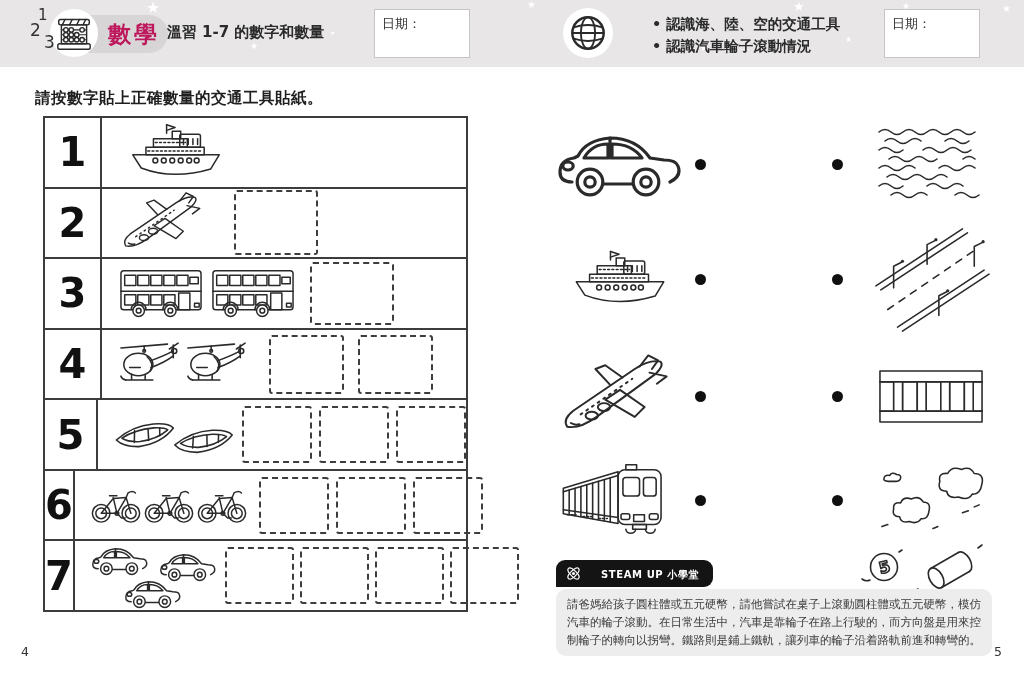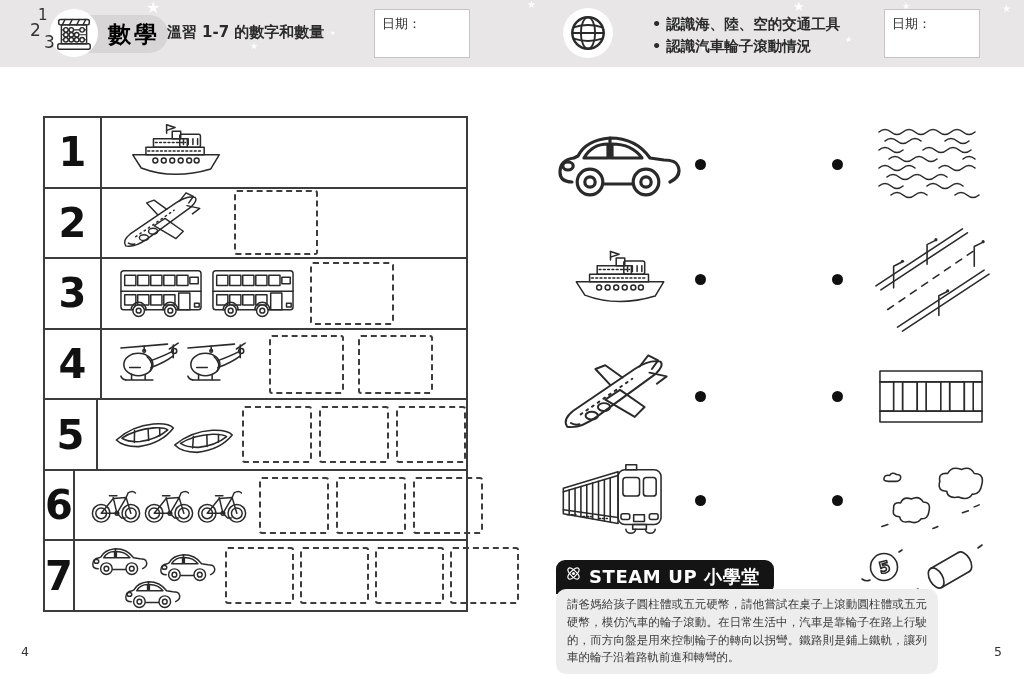--- a/index.html
+++ b/index.html
@@ -8,21 +8,21 @@
   .sheet{position:relative;width:1024px;height:679px;background:#fff;overflow:hidden}
   svg{display:block}
   .la *{stroke:#2a2a2a;fill:none;stroke-width:1.6;stroke-linecap:round;stroke-linejoin:round}
   .la .fw{fill:#fff}
   .la .fd{fill:#2a2a2a;stroke:none}
   
   .band{position:absolute;left:0;top:0;width:1024px;height:67px;background:#e8e6e7}
   .st{position:absolute;color:#fff;line-height:1;user-select:none}
   .badge-circle{position:absolute;width:48px;height:48px;background:#fff;border-radius:50%;display:flex;align-items:center;justify-content:center;z-index:2}
   .badge-pill{position:absolute;height:38px;background:#d8d5d6;border-radius:20px;display:flex;align-items:center;z-index:1}
-  .badge-label{font-weight:bold;font-size:23px;letter-spacing:3px;color:#000000}
+  .badge-label{font-weight:bold;font-size:23px;letter-spacing:3px;color:#be185d}
   .digits{position:absolute;z-index:3;font-size:16px;color:#333;line-height:1}
   .digits span{position:absolute}
   .objective{position:absolute;font-size:14.5px;font-weight:bold;color:#2b2b2b;line-height:1.55}
   .datebox{position:absolute;width:96px;height:49px;background:#fff;border:1px solid #c7c4c5;font-size:13px;color:#333;padding:5px 7px}
   
   .instruction{position:absolute;font-size:15.5px;font-weight:bold;color:#1f1f1f;letter-spacing:.5px}
   .ttable{position:absolute;left:43px;top:116px;width:425px;height:496px;border:2px solid #3c3c3c;display:flex;flex-direction:column}
   .trow{flex:1;display:flex;border-top:2px solid #3c3c3c}
   .trow:first-child{border-top:none}
   .numcell{width:57px;border-right:2px solid #3c3c3c;display:flex;align-items:center;justify-content:center;font-size:40px;font-weight:bold;color:#111}
@@ -44,22 +44,22 @@
   .carcluster .c2{position:absolute;left:68px;top:6px}
   .carcluster .c3{position:absolute;left:33px;top:33px}
   
   .matching{position:absolute;left:545px;top:110px;width:446px}
   .mrow{display:flex;align-items:center;width:446px}
   .mleft{width:150px;display:flex;justify-content:center}
   .mright{width:120px;display:flex;justify-content:center;margin-left:28px}
   .dot{width:11px;height:11px;border-radius:50%;background:#101010;flex:0 0 auto}
   .sp{flex:1}
   
-  .steam-badge{position:absolute;left:556px;top:560px;background:#141414;color:#fff;border-radius:9px 9px 9px 0;display:inline-flex;align-items:flex-start;gap:7px;padding:5px 14px 5px 9px;font-size:18px;font-weight:bold;letter-spacing:.6px}
-  .notebox{position:absolute;left:556px;top:589px;width:382px;min-height:51px;background:#ededed;border-radius:10px;padding:7px 11px;font-size:11.5px;line-height:1.55;color:#3a3a3a;text-align:justify}
+  .steam-badge{position:absolute;left:556px;top:560px;background:#141414;color:#fff;border-radius:9px 9px 9px 0;display:inline-flex;align-items:flex-end;gap:19px;padding:5px 14px 5px 9px;font-size:10px;font-weight:bold;letter-spacing:.6px}
+  .notebox{position:absolute;left:556px;top:589px;width:436px;min-height:51px;background:#ededed;border-radius:10px;padding:7px 11px;font-size:11.5px;line-height:1.55;color:#3a3a3a;text-align:justify}
   .doodles{position:absolute;left:854px;top:540px}
   .pagenum{position:absolute;font-size:12.5px;color:#333}
 </style>
 </head>
 <body>
 
 <svg width="0" height="0" style="position:absolute" aria-hidden="true">
   <defs>
     <pattern id="pb" width="9" height="9" patternUnits="userSpaceOnUse">
       <circle cx="2.2" cy="2.2" r="1.5" fill="none" stroke="#2a2a2a" stroke-width=".8"></circle>
@@ -260,20 +260,21 @@
     </div>
     <div class="objective" style="left:652px;top:13px">
       <div><span>•</span> <span>認識海、陸、空的交通工具</span></div>
       <div><span>•</span> <span>認識汽車輪子滾動情況</span></div>
     </div>
     <div class="datebox" style="left:884px;top:9px">
       <span>日期：</span>
     </div>
   </div>
 
+  <div class="instruction" style="left:35px;top:88px">請按數字貼上正確數量的交通工具貼紙。</div>
 
   <div class="ttable">
     <div class="trow r1">
       <div class="numcell">1</div>
       <div class="ccell">
           <div class="vgroup">
         <svg width="116" height="62">
               <use href="#sym-ship"></use>
             </svg>
       </div>

